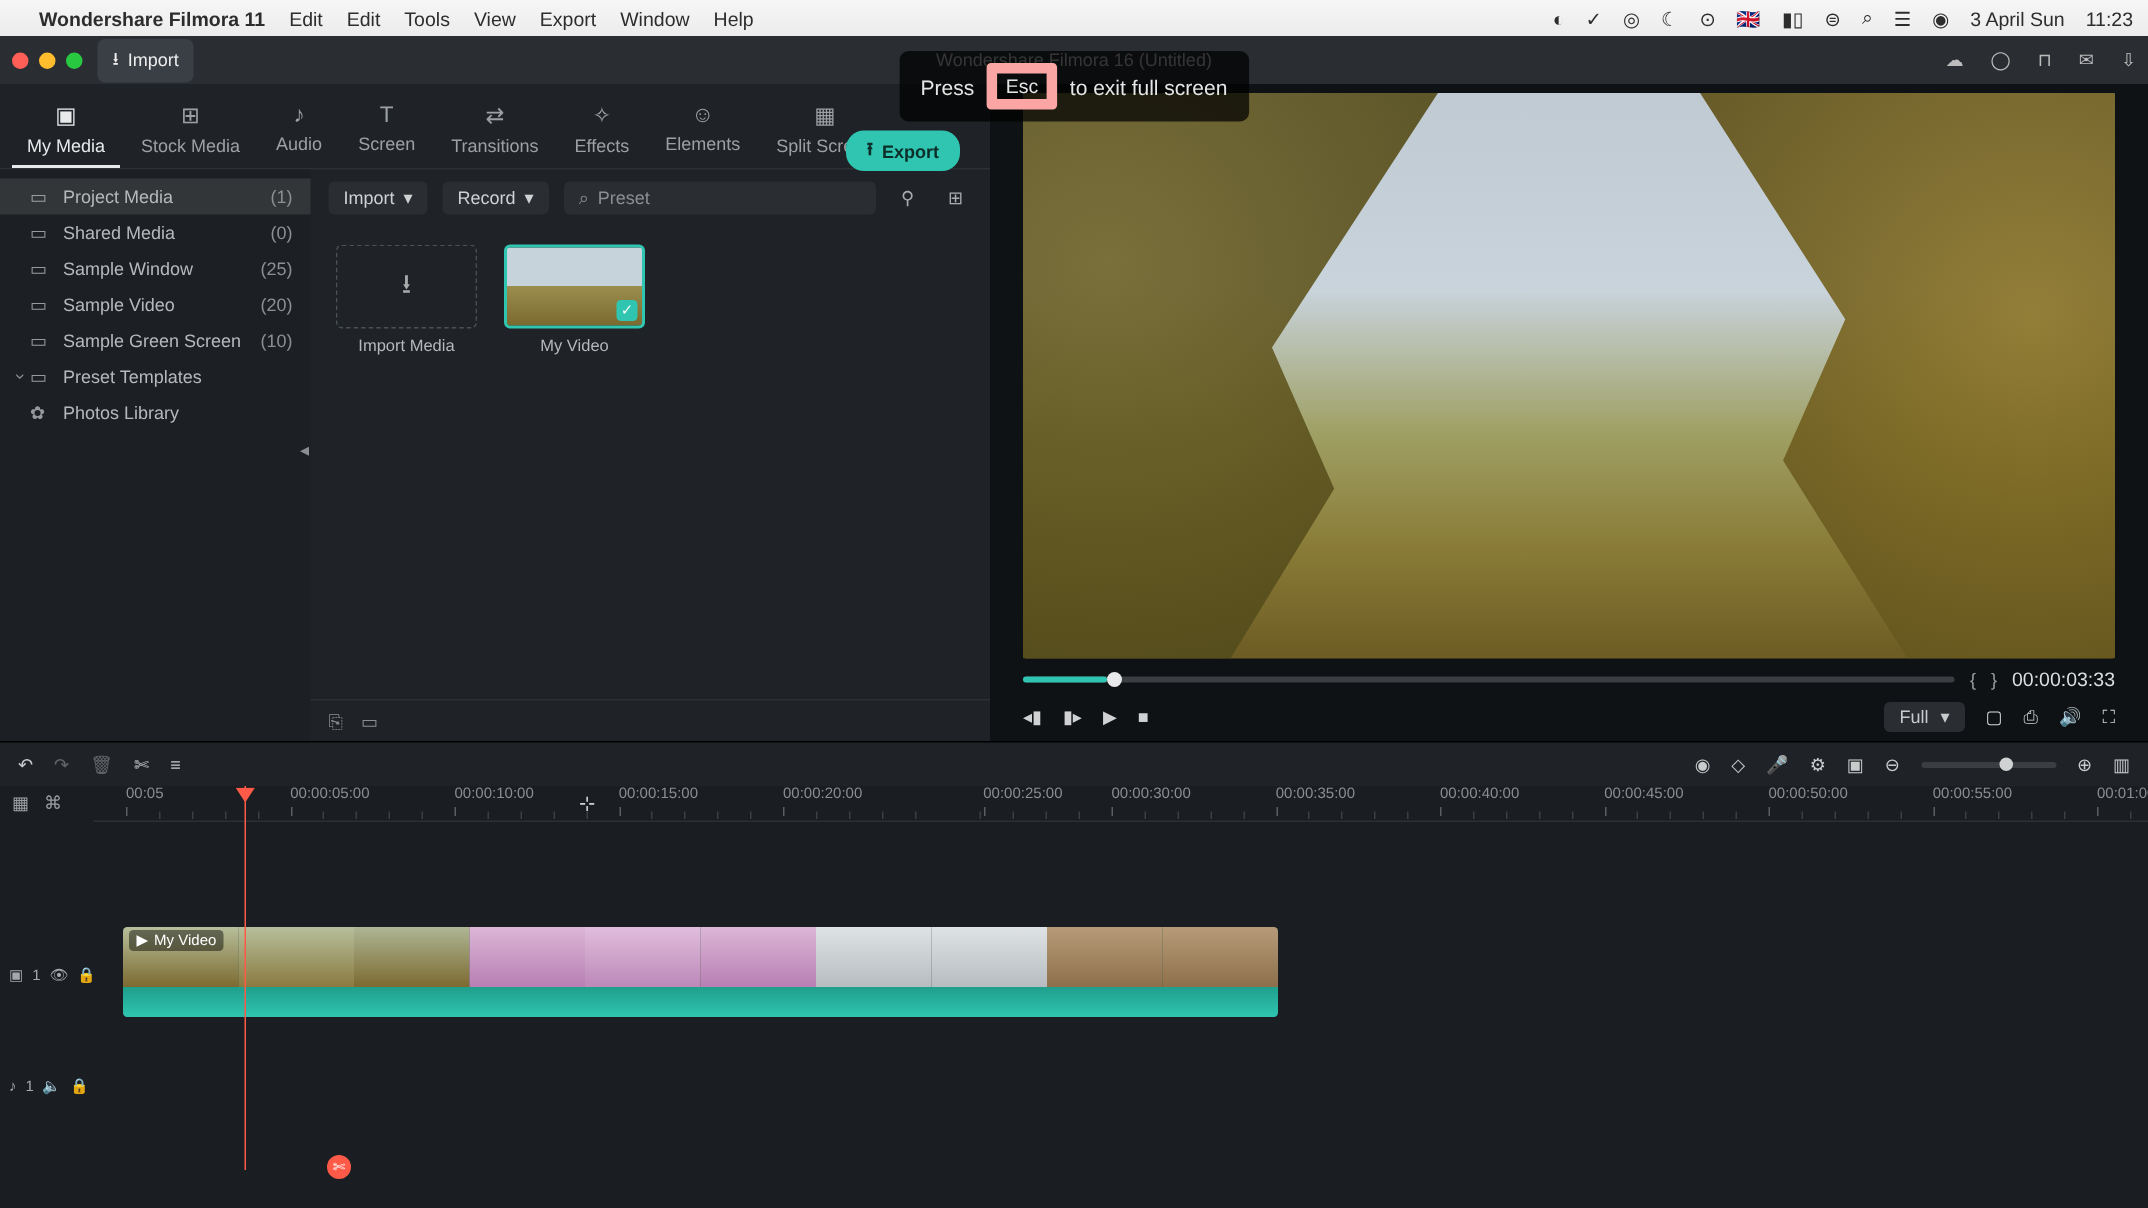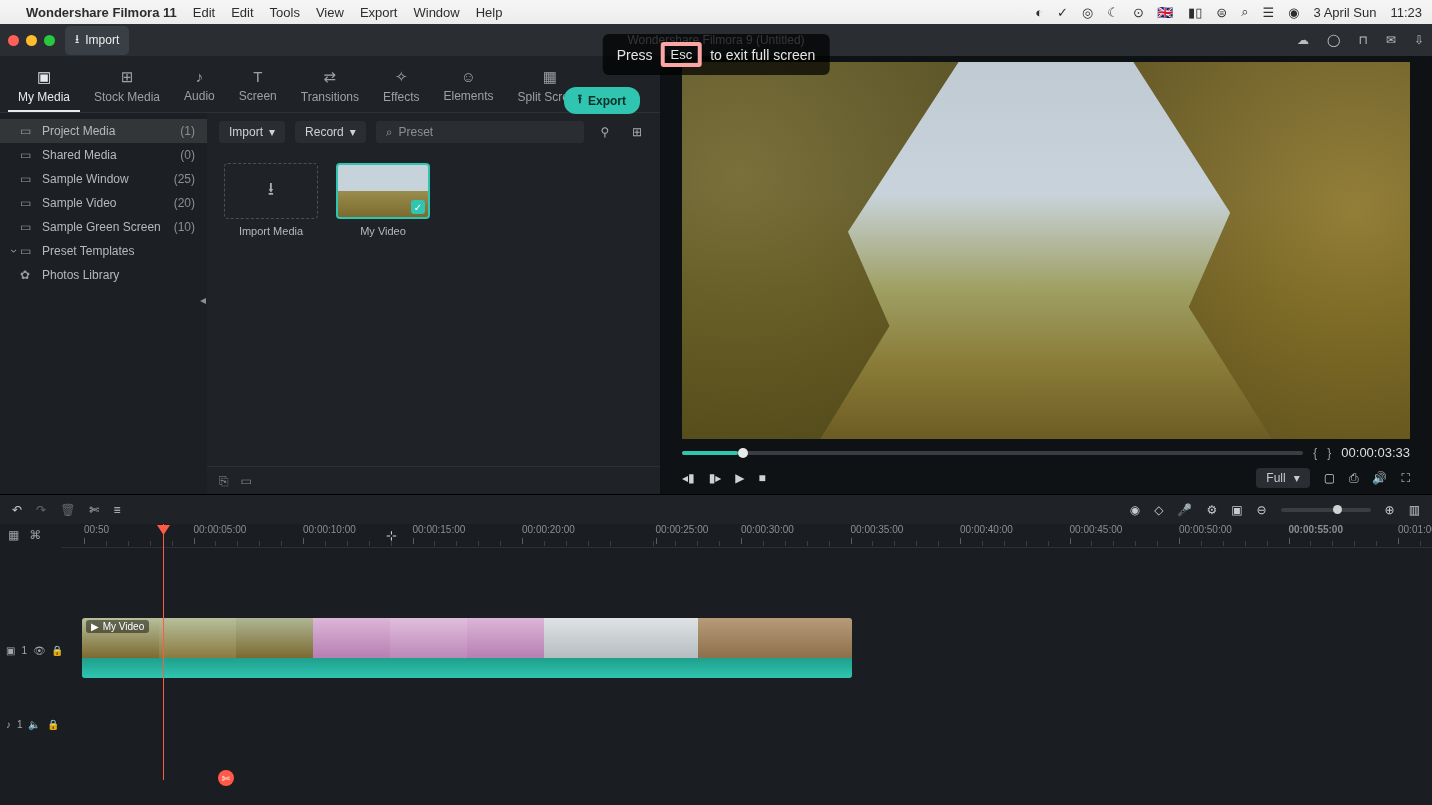--- a/index.html
+++ b/index.html
@@ -66,21 +66,21 @@
 .progress { flex: 1; height: 4px; background: #3a3e43; border-radius: 2px; position: relative; }
 .progress .fill { position: absolute; left: 0; top: 0; bottom: 0; width: 9%; background: #2fc5b0; border-radius: 2px; }
 .progress .knob { position: absolute; left: 9%; top: -3px; width: 10px; height: 10px; background: #e7e9ea; border-radius: 50%; }
 .timecode { font-variant-numeric: tabular-nums; font-size: 13px; color: #dcdedf; }
 .play-row { display: flex; align-items: center; gap: 14px; padding: 0 22px 6px; }
 .play-row .spacer { margin-left: auto; }
 .play-row .sel { background:#2a2e33; padding:3px 10px; border-radius:4px; display:flex; align-items:center; gap:8px; }
 
 
 .esc-overlay { position:absolute; left:50%; top:34px; transform:translateX(-50%); background:rgba(0,0,0,.72); padding:8px 14px; border-radius:6px; color:#e5e5e5; font-size:14px; display:flex; align-items:center; gap:8px; z-index:50;}
-.esc-overlay .key { border:4px solid #fca5a5; padding:1px 6px; border-radius:3px; font-size:13px; }
+.esc-overlay .key { border:7px solid #fca5a5; padding:1px 6px; border-radius:3px; font-size:13px; }
 
 
 .timeline-toolbar { height: 30px; background: #1f2327; display: flex; align-items: center; padding: 0 12px; gap: 14px; border-top:1px solid #000; }
 .timeline-toolbar .spacer { margin-left: auto; }
 .timeline-toolbar .zoom { width: 90px; height: 4px; background: #3a3e43; border-radius:2px; position:relative; }
 .timeline-toolbar .zoom .zk { position:absolute; left:58%; top:-3px; width:9px; height:9px; border-radius:50%; background:#cfd1d3; }
 
 .media-bottom-bar { height:28px; border-top:1px solid #2c3136; display:flex; align-items:center; padding:0 12px; gap:12px; color:#8c8f91; }
 
 .timeline { position: relative; background: #1a1e22; height: 256px; }
@@ -142,21 +142,21 @@
 <div class="toolbar">
   <div class="traffic">
     <span class="tl-close"></span>
     <span class="tl-min"></span>
     <span class="tl-max"></span>
   </div>
   <div class="import-btn">
     <span>⭳</span>
     <span>Import</span>
   </div>
-  <div class="title">Wondershare Filmora 9 (Untitled)</div>
+  <div class="title">Wondershare Filmora 16 (Untitled)</div>
   <div class="rightset">
     <span>☁</span>
     <span>◯</span>
     <span>⊓</span>
     <span>✉</span>
     <span>⇩</span>
   </div>
 </div>
 
 <div class="esc-overlay">
@@ -333,21 +333,21 @@
   <span>⊕</span>
   <span>▥</span>
 </div>
 
 <div class="timeline">
   <div class="left-tl-btns">
     <span>▦</span>
     <span>⌘</span>
   </div>
   <div class="ruler" id="ruler">
-      <span class="tick" style="left: 22px;">00:50</span>
+      <span class="tick" style="left: 22px;">00:05</span>
       <span class="minor" style="left: 43.9px;"></span>
       <span class="minor" style="left: 65.8px;"></span>
       <span class="minor" style="left: 87.7px;"></span>
       <span class="minor" style="left: 109.6px;"></span>
       <span class="tick" style="left: 131.5px;">00:00:05:00</span>
       <span class="minor" style="left: 153.4px;"></span>
       <span class="minor" style="left: 175.3px;"></span>
       <span class="minor" style="left: 197.2px;"></span>
       <span class="minor" style="left: 219.1px;"></span>
       <span class="tick" style="left: 241px;">00:00:10:00</span>
@@ -388,21 +388,21 @@
       <span class="tick" style="left: 1007.5px;">00:00:45:00</span>
       <span class="minor" style="left: 1029.4px;"></span>
       <span class="minor" style="left: 1051.3px;"></span>
       <span class="minor" style="left: 1073.2px;"></span>
       <span class="minor" style="left: 1095.1px;"></span>
       <span class="tick" style="left: 1117px;">00:00:50:00</span>
       <span class="minor" style="left: 1138.9px;"></span>
       <span class="minor" style="left: 1160.8px;"></span>
       <span class="minor" style="left: 1182.7px;"></span>
       <span class="minor" style="left: 1204.6px;"></span>
-      <span class="tick" style="left: 1226.5px; font-weight: bold;">00:00:55:00</span>
+      <span class="tick" style="left: 1226.5px;">00:00:55:00</span>
       <span class="minor" style="left: 1248.4px;"></span>
       <span class="minor" style="left: 1270.3px;"></span>
       <span class="minor" style="left: 1292.2px;"></span>
       <span class="minor" style="left: 1314.1px;"></span>
       <span class="tick" style="left: 1336px;">00:01:00:00</span>
       <span class="minor" style="left: 1357.9px;"></span>
     </div>
   <div class="cursor-split">⊹</div>
   <div class="playhead"></div>
 

